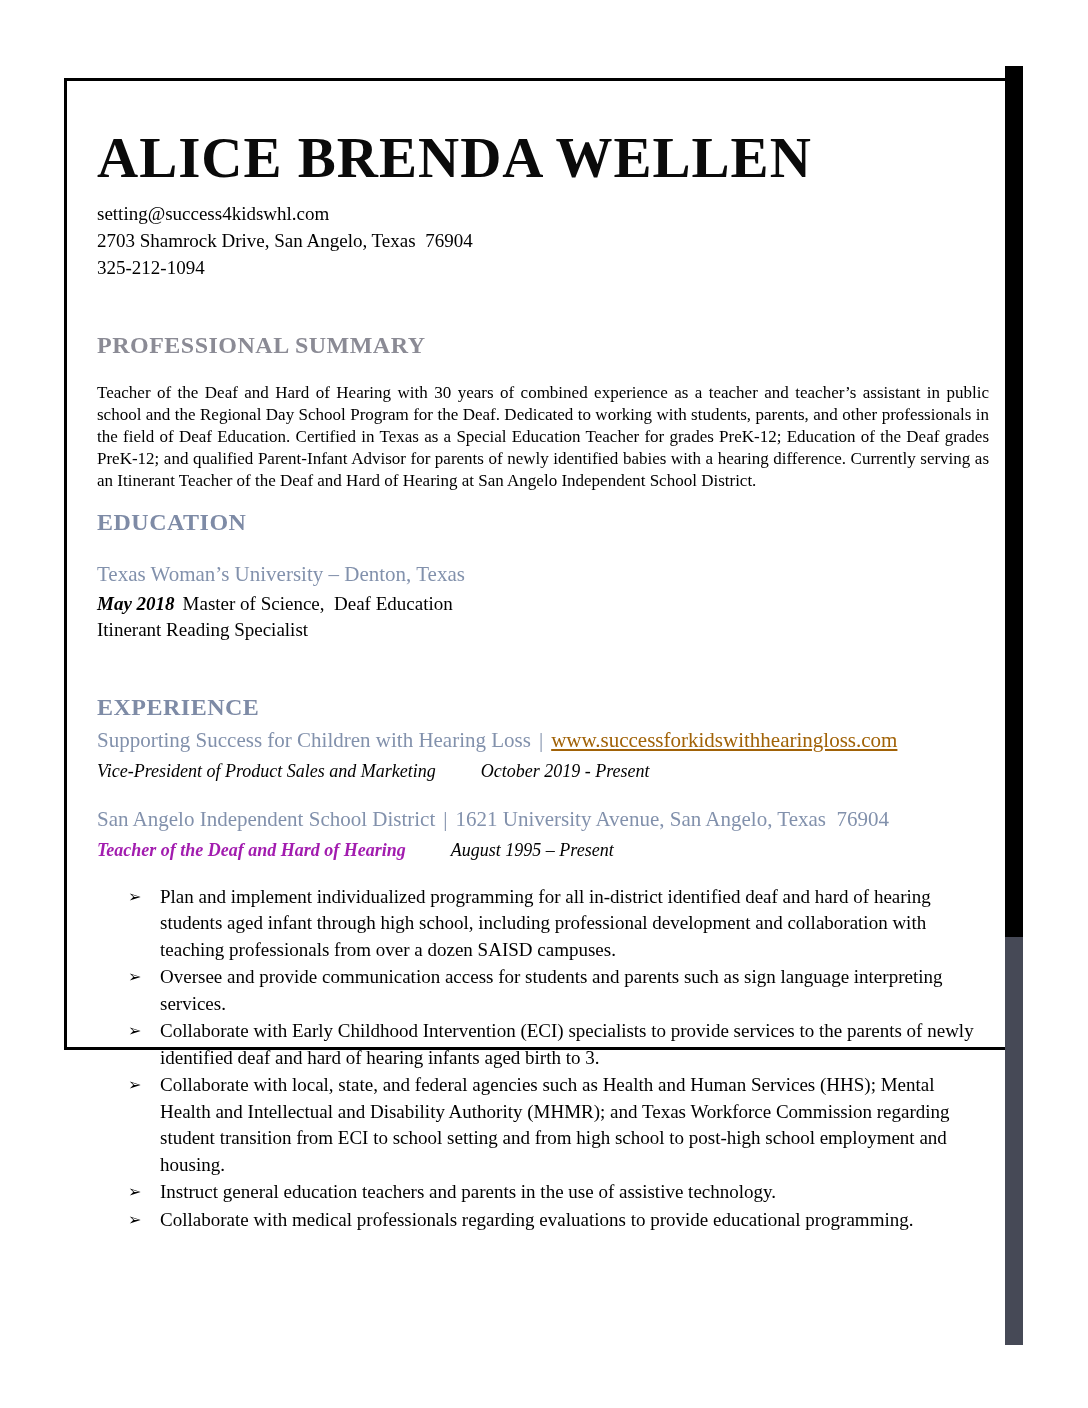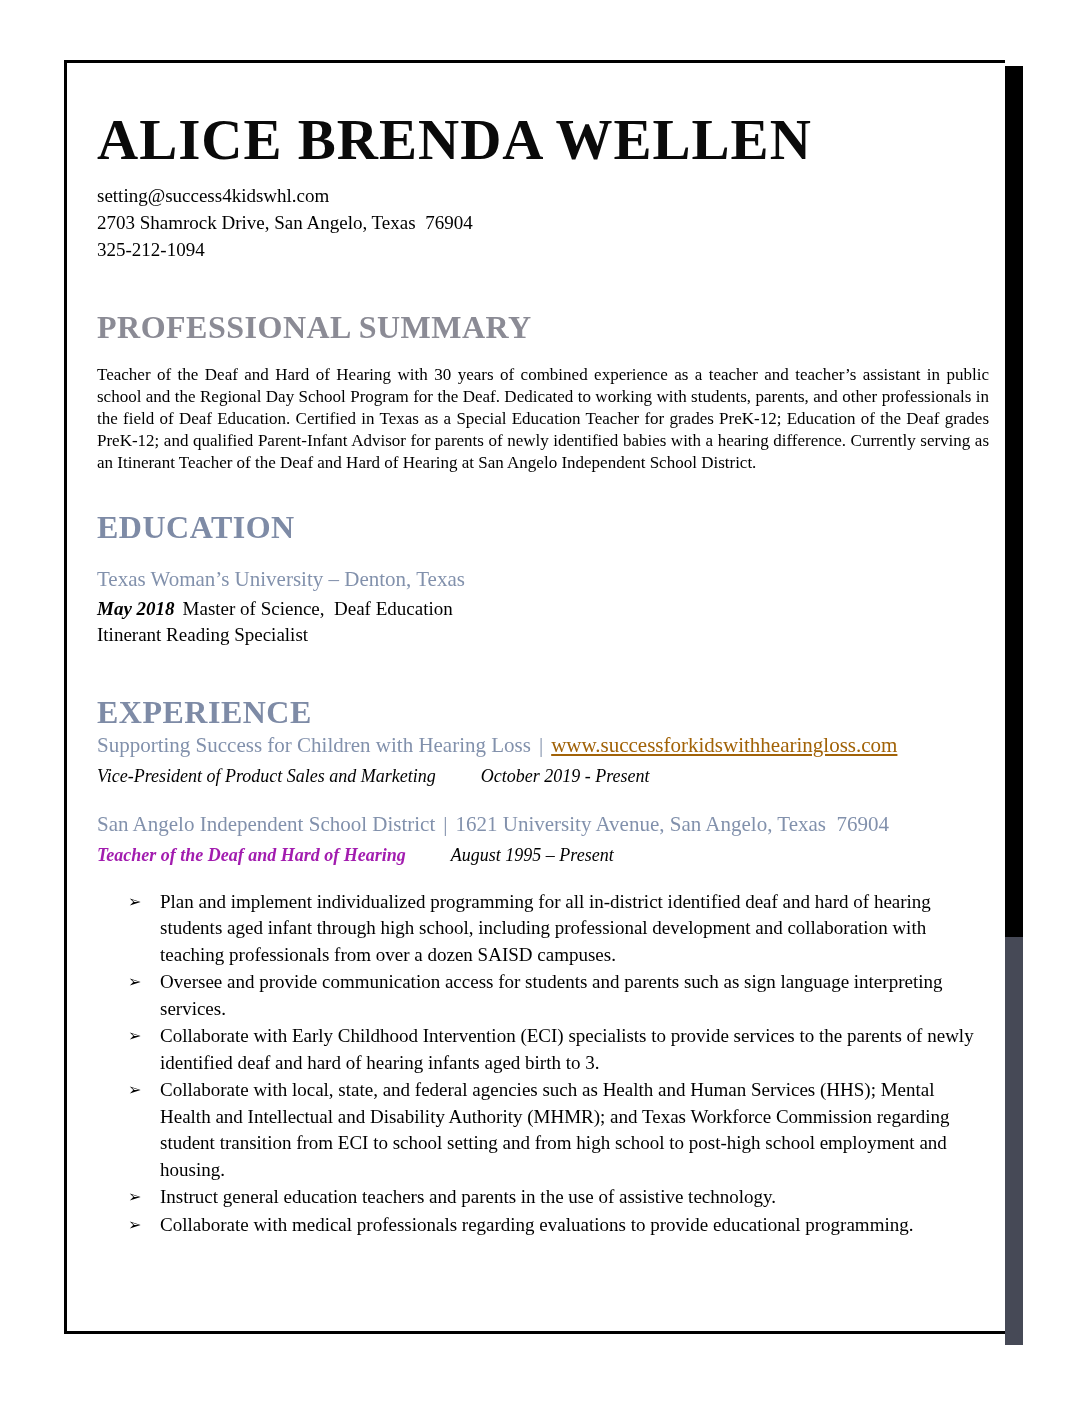--- a/index.html
+++ b/index.html
@@ -6,22 +6,22 @@
   html, body {
     width: 1088px; height: 1408px;
     background: #ffffff;
     font-family: "Liberation Serif", "DejaVu Serif", serif;
     color: #000000;
     overflow: hidden;
     position: relative;
   }
   .page {
     position: absolute;
-    left: 64px; top: 60px;
-    width: 941px; height: 1274px;
+    left: 64px; top: 78px;
+    width: 941px; height: 972px;
     background: #ffffff;
     border-top: 3px solid #000;
     border-left: 3px solid #000;
     border-bottom: 3px solid #000;
   }
   .page-content {
     padding: 0 16px 0 30px;
     width: 100%;
   }
   
@@ -36,34 +36,34 @@
     letter-spacing: 1px;
     color: #0a0a0a;
     white-space: nowrap;
   }
   .contact-line {
     font-size: 19px;
     line-height: 27px;
     white-space: pre-wrap;
   }
   .section-heading {
-    font-size: 32px;
+    font-size: 24px;
     letter-spacing: 0.5px;
     line-height: 30px;
     color: #7e8ba6;
   }
   .section-heading.gray { color: #8b8b95; }
   .summary-heading { margin-top: 49px; }
   .summary-text {
     margin-top: 22px;
     font-size: 17px;
     line-height: 22px;
     text-align: justify;
   }
-  .education-heading { margin-top: 38px; font-family: Liberation Serif, serif; }
+  .education-heading { margin-top: 15px; font-family: Liberation Serif, serif; }
   .edu-entry-1 { margin-top: 24px; }
   .edu-entry-2 { margin-top: 32px; }
   .org-line {
     font-size: 21px;
     line-height: 27px;
     color: #8291ac;
     margin-bottom: 3px;
   }
   .degree-line {
     font-size: 19px;

